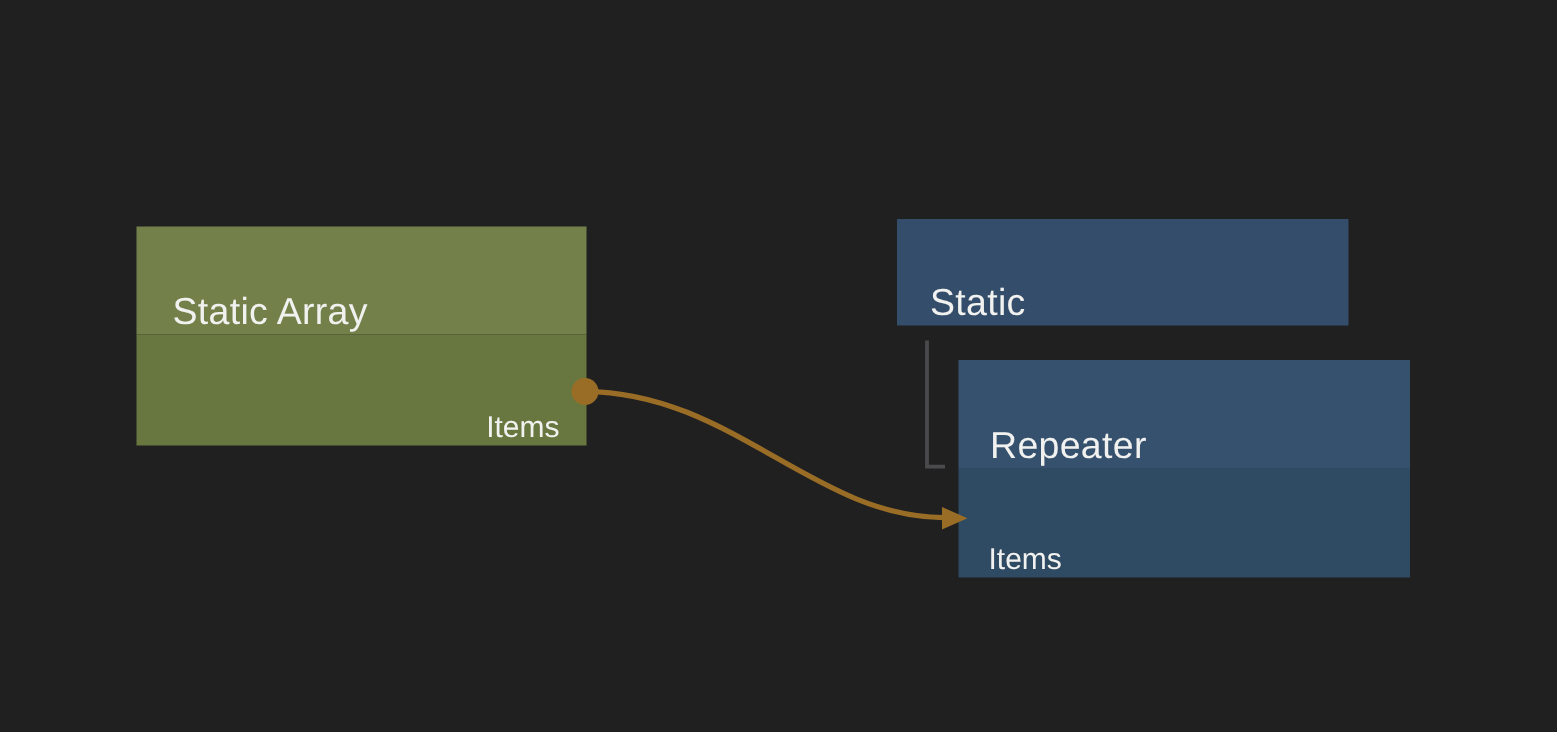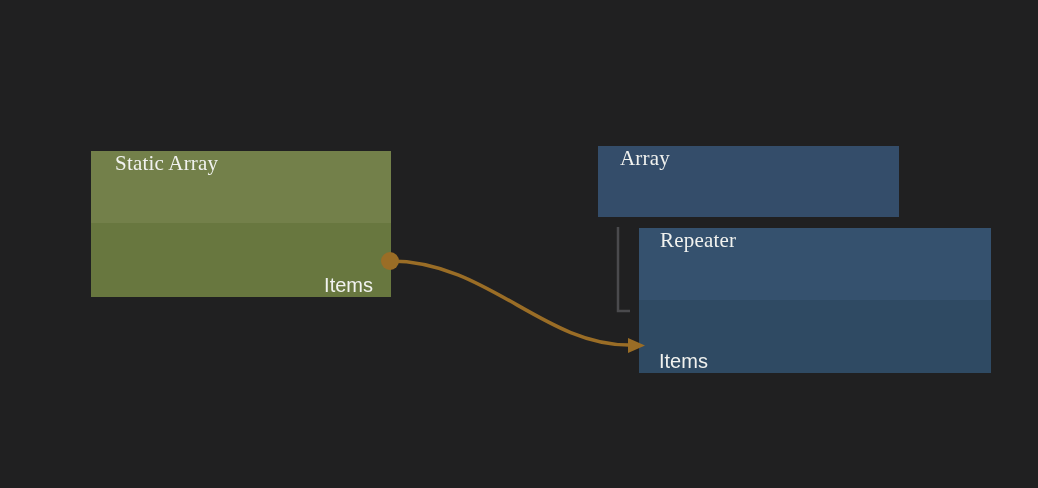--- a/index.html
+++ b/index.html
@@ -22,24 +22,23 @@
     width: 1038px;
     height: 488px;
     pointer-events: none;
   }
   .node {
     position: absolute;
     color: #f1f2ef;
   }
   .node-header {
     display: flex;
-    align-items: flex-start;
-    font-size: 21px;
+    align-items: flex-end;
+    font-size: 25px;
     letter-spacing: 0.2px;
-    font-family: Liberation Serif, serif;
   }
   .port-row {
     display: flex;
     align-items: flex-end;
     font-size: 20px;
   }
   
   .node-static-array {
     left: 91px;
     top: 151px;
@@ -68,22 +67,22 @@
     height: 71px;
   }
   .node-group .node-header {
     height: 71px;
     background: #344d6a;
     padding-left: 22px;
   }
   
   .node-repeater {
     left: 639px;
-    top: 228px;
-    width: 352px;
+    top: 240px;
+    width: 301px;
     height: 145px;
   }
   .node-repeater .node-header {
     height: 72px;
     background: #35516e;
     padding-left: 21px;
   }
   .node-repeater .node-body {
     height: 73px;
     background: #2f4a63;
@@ -108,21 +107,21 @@
     </div>
     <div class="node-body">
       <div class="port-row">
         <span class="port-label">Items</span>
       </div>
     </div>
   </div>
 
   <div class="node node-group">
     <div class="node-header">
-      <span>Array</span>
+      <span>Static</span>
     </div>
   </div>
 
   <div class="node node-repeater">
     <div class="node-header">
       <span>Repeater</span>
     </div>
     <div class="node-body">
       <div class="port-row">
         <span class="port-label">Items</span>

